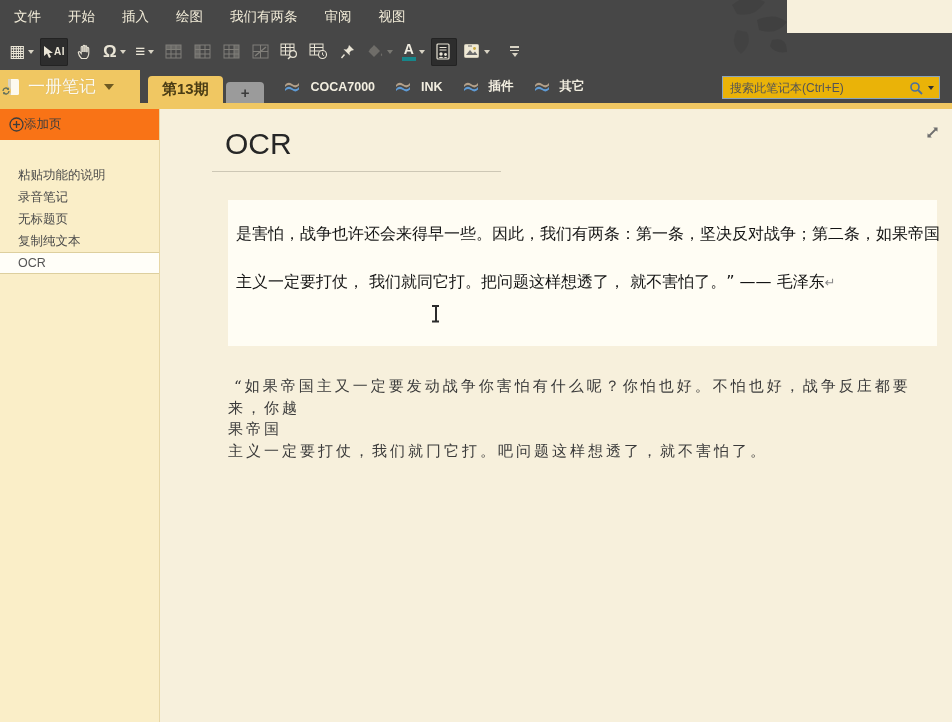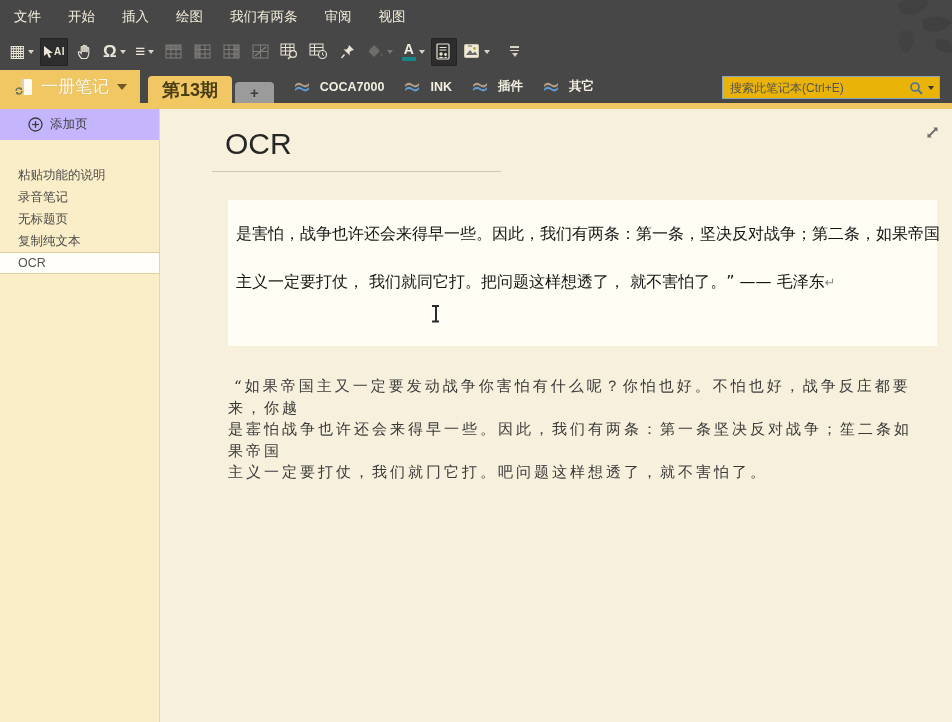--- a/index.html
+++ b/index.html
@@ -1,20 +1,20 @@
 <!DOCTYPE html>
 <html><head>
 <meta charset="utf-8">
 <style>
   * { margin:0; padding:0; box-sizing:border-box; }
   html,body { width:952px; height:722px; overflow:hidden; }
   body { font-family:"Liberation Sans","DejaVu Sans",sans-serif; background:#f7f0dc; position:relative; }
 
   
-  .menubar { position:absolute; left:0; top:0; width:952px; height:33px; background:#474747; display:flex; align-items:center; gap:27px; padding-left:14px; z-index:5; }
+  .menubar { position:absolute; left:0; top:0; width:787px; height:33px; background:#474747; display:flex; align-items:center; gap:27px; padding-left:14px; z-index:5; }
   .menu-item { color:#f3edd9; font-size:13.5px; cursor:default; white-space:nowrap; }
   .leaves { position:absolute; right:0; top:0; width:150px; height:66px; pointer-events:none; opacity:.6; }
 
   .toolbar { position:absolute; left:0; top:33px; width:952px; height:37px; background:#474747; display:flex; align-items:center; gap:3px; padding-left:6px; }
   .tool { height:28px; min-width:26px; display:flex; align-items:center; justify-content:center; color:#eae5d6; font-size:15px; border-radius:2px; padding:0 3px; position:relative; }
   .tool.pressed { background:#2d2d2d; box-shadow:inset 0 0 0 1px #232323; }
   .tool.disabled { opacity:.35; }
   .caret { width:0; height:0; border-left:3.5px solid transparent; border-right:3.5px solid transparent; border-top:4px solid #d8d3c4; margin-left:3px; }
   .tool svg { display:block; }
   .glyph-table { font-size:17px; line-height:1; }
@@ -24,39 +24,39 @@
   .fontcolor .a { font-size:14px; font-weight:bold; color:#f0ece0; }
   .fontcolor .bar { width:14px; height:4px; background:#17868a; margin-top:1px; }
   .selecttool { display:flex; align-items:center; }
   .selecttool .ai { font-size:10px; font-weight:bold; letter-spacing:.5px; }
   .overflow { display:flex; flex-direction:column; align-items:center; gap:2px; margin-left:6px; }
   .overflow .bar { width:9px; height:1.5px; background:#d8d3c4; }
   .overflow .bar2 { width:9px; height:1.5px; background:#d8d3c4; }
 
   
   .headerrow { position:absolute; left:0; top:70px; width:952px; height:33px; background:#474747; }
-  .nbblock { position:absolute; left:0; top:0; width:140px; height:33px; background:#f0c762; display:flex; align-items:center; cursor:default;justify-content:center; }
+  .nbblock { position:absolute; left:0; top:0; width:140px; height:33px; background:#f0c762; display:flex; align-items:center; cursor:default; }
   .nbtitle { color:#fdfaf0; font-size:17px; margin-left:6px; text-shadow:0 0 1px rgba(90,70,20,.25); white-space:nowrap; }
   .nbcaret { width:0; height:0; border-left:5px solid transparent; border-right:5px solid transparent; border-top:6px solid #6e5a22; margin-left:8px; }
   .tabstrip { position:absolute; left:140px; top:0; right:222px; height:33px; display:flex; align-items:flex-end; }
-  .tab-active { background:#f0c762; color:#4a3c14; font-size:18px; font-weight:bold; height:27px; display:flex; align-items:center; padding:8px 14px; margin-left:8px; border-radius:4px 4px 0 0; }
+  .tab-active { background:#f0c762; color:#4a3c14; font-size:15px; font-weight:bold; height:27px; display:flex; align-items:center; padding:8px 14px; margin-left:8px; border-radius:4px 4px 0 0; }
   .tab-add { background:#9b9b9b; color:#3c3c3c; font-size:15px; font-weight:bold; height:21px; display:flex; align-items:center; padding:0 15px; margin-left:3px; border-radius:4px 4px 0 0; }
   .sectiontab { display:flex; align-items:center; gap:10px; color:#f2eee0; font-size:12.5px; font-weight:bold; height:33px; margin-left:20px; white-space:nowrap; }
   .sectiontab svg { display:block; }
 
   .searchbox { position:absolute; right:12px; top:6px; width:218px; height:23px; background:#eab308; border:1px solid #8aa4bd; display:flex; align-items:center; padding:0 5px 0 7px; }
   .searchbox input { flex:1; border:none; background:transparent; outline:none; font-size:12px; color:#444; font-family:"Liberation Sans",sans-serif; }
   .searchbox input::placeholder { color:#555; opacity:1; }
   .search-caret { width:0; height:0; border-left:3.5px solid transparent; border-right:3.5px solid transparent; border-top:4px solid #333; margin-left:5px; }
 
   .yellowstrip { position:absolute; left:0; top:103px; width:952px; height:6px; background:#f0c762; }
 
   
   .sidebar { position:absolute; left:0; top:109px; width:160px; bottom:0; background:#faeec8; border-right:1px solid #e7d7a6; }
-  .addpage { height:31px; background:#c4b5fd; display:flex; align-items:center; padding-left:28px; gap:7px; cursor:pointer; }
+  .addpage { height:31px; background:#f97316; display:flex; align-items:center; padding-left:9px; gap:0; cursor:pointer; }
   .addpage-label { font-size:12.5px; color:#3d3d3d; }
   .pagelist { margin-top:24px; }
   .page-item { height:22px; display:flex; align-items:center; padding-left:18px; font-size:12.5px; color:#4a4a4a; cursor:pointer; white-space:nowrap; }
   .page-item.selected { background:#fffef8; border-top:1px solid #ddcf9e; border-bottom:1px solid #ddcf9e; color:#555; }
 
   
   .main { position:absolute; left:161px; top:109px; right:0; bottom:0; background:#f7f0dc; }
   .expand { position:absolute; right:12px; top:16px; cursor:pointer; }
   .page-title { position:absolute; left:64px; top:18px; font-size:30px; color:#262626; font-weight:400; font-family:"Liberation Sans",sans-serif; }
   .title-rule { position:absolute; left:51px; top:62px; width:289px; height:1px; background:#cdc7b5; }
@@ -310,17 +310,16 @@
   <div class="quotebox">
     <div class="quote-line">是害怕，战争也许还会来得早一些。因此，我们有两条：第一条，坚决反对战争；第二条，如果帝国</div>
     <div class="quote-line"><span>主义一定要打仗， 我们就同它打。把问题这样想透了， 就不害怕了。”  ——  毛泽东</span><span class="return-mark">↵</span></div>
   </div>
 
   <div class="ibeam"></div>
 
   <div class="ocrtext">
     <div class="ocr-line indent">“如果帝国主又一定要发动战争你害怕有什么呢？你怕也好。不怕也好，战争反庄都要</div>
     <div class="ocr-line">来，你越</div>
-    <div class="ocr-line">是寚怕战争也许还会来得早一些。因此，我们有两条：第一条坚决反对战争；笙二条如</div>
     <div class="ocr-line">果帝国</div>
     <div class="ocr-line">主义一定要打仗，我们就冂它打。吧问题这样想透了，就不害怕了。</div>
   </div>
 </div>
 
 </body></html>

